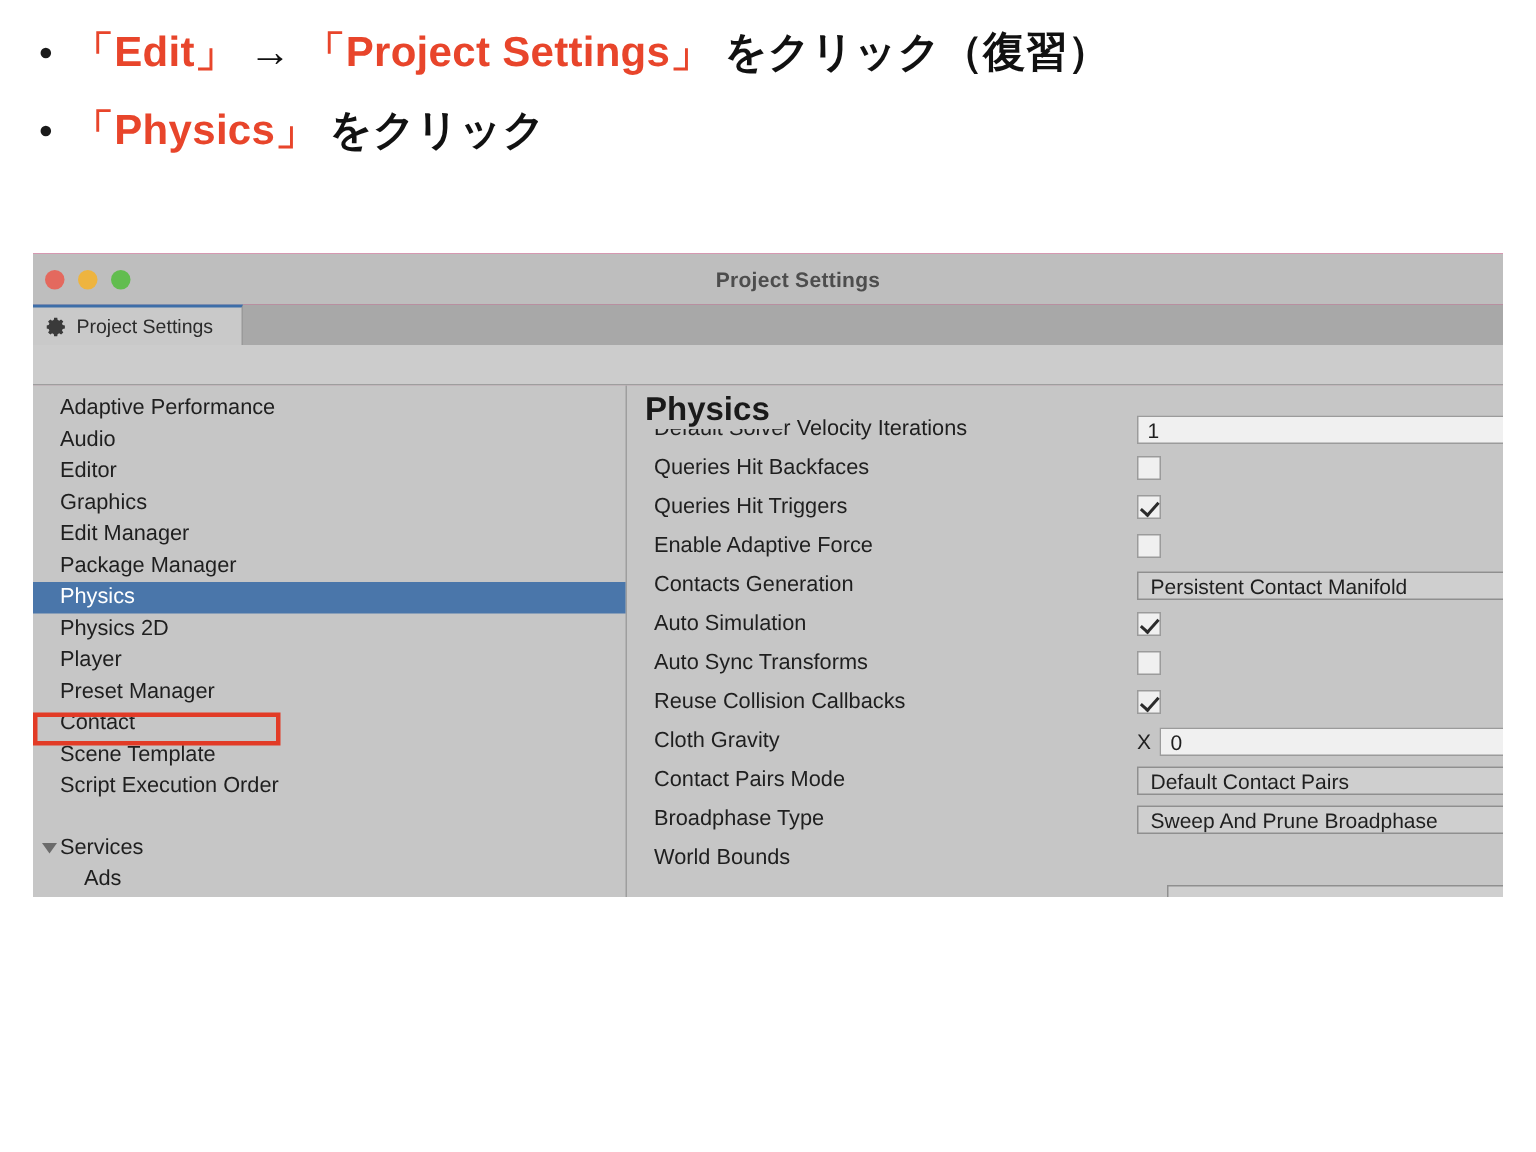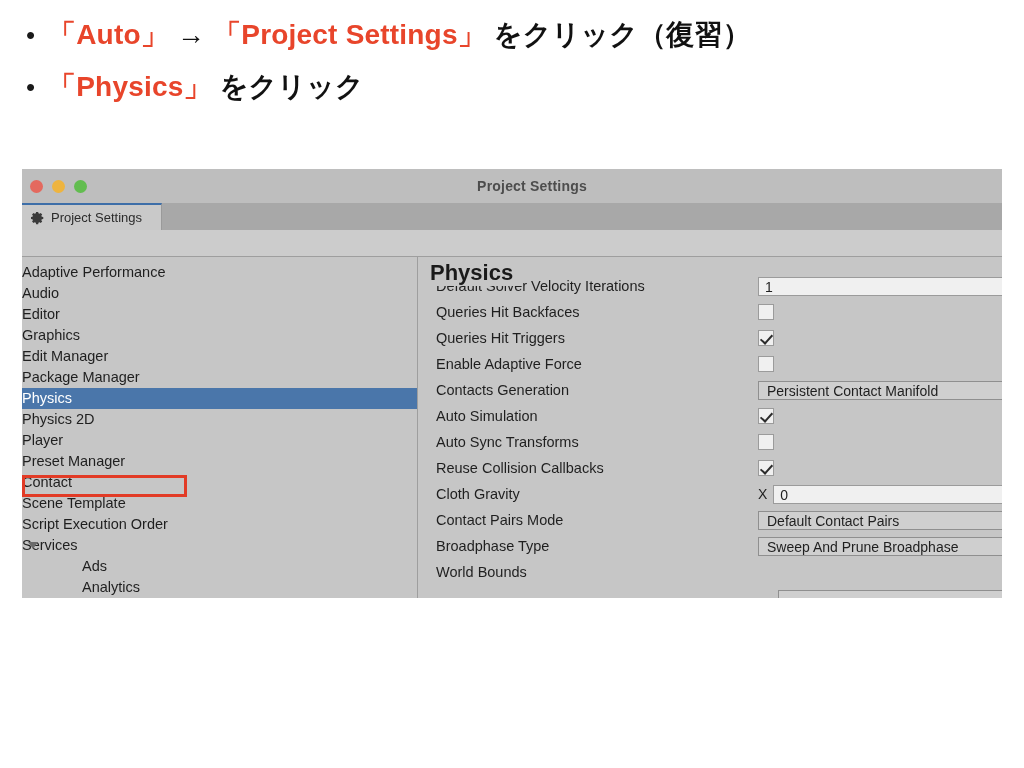--- a/index.html
+++ b/index.html
@@ -150,42 +150,44 @@
     background: #c6c6c6;
     border-right: 1px solid #9e9e9e;
     padding-top: 5px;
     box-sizing: border-box;
   }
   .side-item {
     height: 21px;
     line-height: 21px;
     font-size: 14.5px;
     color: #1f1f1f;
+    padding-left: 18px;
     white-space: nowrap;
     display: flex;
     align-items: center;
   }
   .side-item.child {
-    padding-left: 60px;
+    padding-left: 34px;
   }
   .side-item.selected {
     background: #4a76aa;
     color: #ffffff;
   }
   .side-item .twisty {
     position: absolute;
     left: 6px;
     width: 0;
     height: 0;
     border-left: 5.5px solid transparent;
     border-right: 5.5px solid transparent;
     border-top: 7px solid #6b6b6b;
   }
   .side-item.parent {
     position: relative;
+    margin-top: 20px;
   }
   .red-box {
     position: absolute;
     left: 0px;
     top: 218px;
     width: 165px;
     height: 22px;
     border: 3px solid #e23b26;
     box-sizing: border-box;
     pointer-events: none;
@@ -296,21 +298,21 @@
     border-bottom: none;
     box-sizing: border-box;
   }
 </style>
 </head>
 <body>
 
 <div class="slide-bullets">
   <div class="bullet-row">
     <span class="bullet-dot">•</span>
-    <span class="bullet-text"><span class="hl">「Auto」</span><span class="arrow-seg"> → </span><span class="hl">「Project Settings」</span><span class="arrow-seg"> をクリック（復習）</span></span>
+    <span class="bullet-text"><span class="hl">「Edit」</span><span class="arrow-seg"> → </span><span class="hl">「Project Settings」</span><span class="arrow-seg"> をクリック（復習）</span></span>
   </div>
   <div class="bullet-row">
     <span class="bullet-dot">•</span>
     <span class="bullet-text"><span class="hl">「Physics」</span><span class="arrow-seg"> をクリック</span></span>
   </div>
 </div>
 
 <div class="unity-window">
 
   <div class="titlebar">

